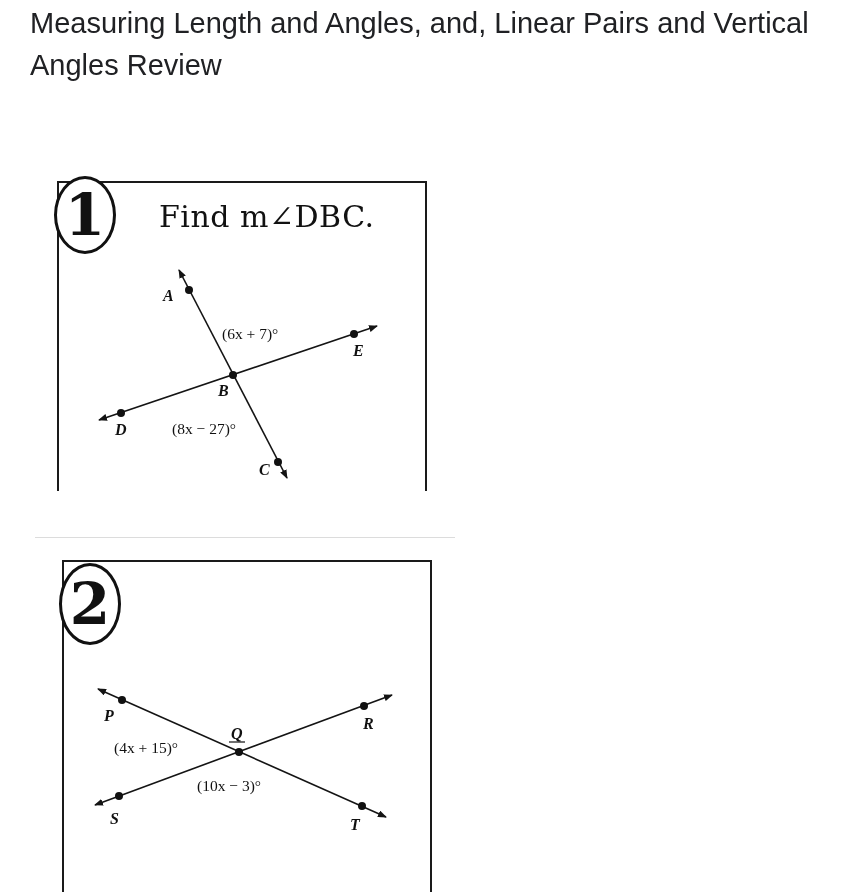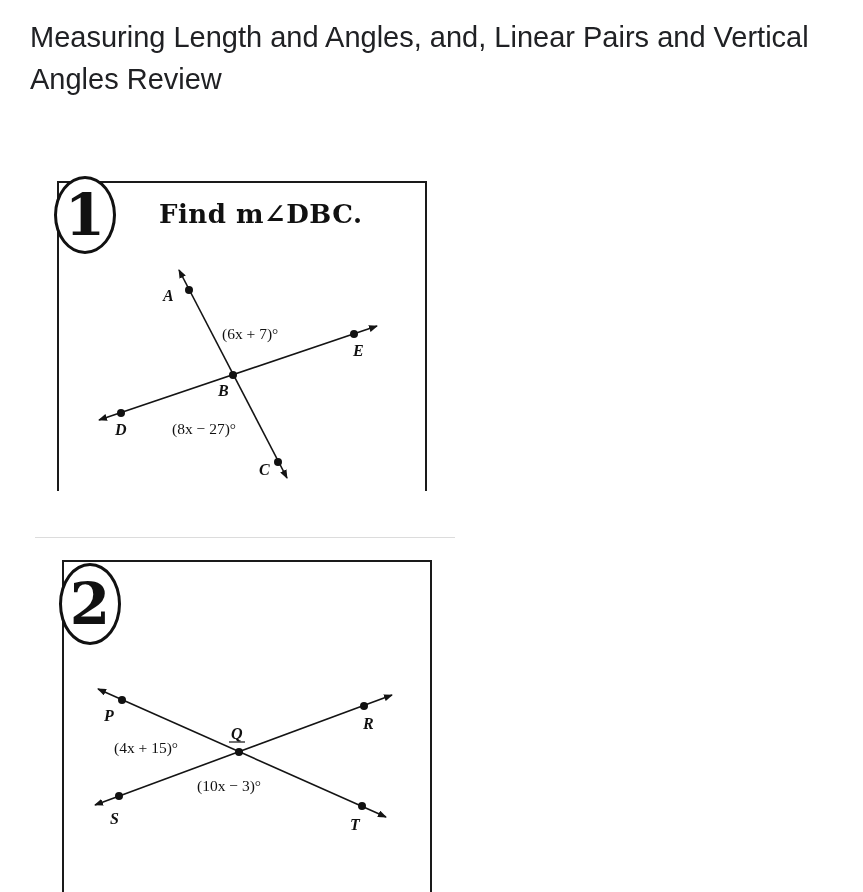--- a/index.html
+++ b/index.html
@@ -1,21 +1,21 @@
 <!DOCTYPE html>
 <html><head>
 <meta charset="utf-8">
 <style>
   html,body { margin:0; padding:0; background:#fff; }
   .page {
     position:relative; width:863px; height:892px; background:#ffffff;
     overflow:hidden; font-family:"Liberation Sans", sans-serif;
   }
   .page-title {
-    position:absolute; left:30px; top:16px; width:792px; margin:0;
+    position:absolute; left:30px; top:2px; width:792px; margin:0;
     font-size:29px; line-height:42px; font-weight:400; color:#202124;
     font-family:"Liberation Sans", sans-serif;
   }
   .divider {
     position:absolute; left:35px; top:537px; width:420px; height:1px;
     background:#dcdcdc;
   }
   .card {
     position:absolute; background:#fff;
     border:2px solid #1a1a1a; border-bottom:none;
@@ -24,22 +24,22 @@
   .card2 { left:62px; top:560px; width:366px; height:332px; }
   .badge {
     position:absolute; display:flex; align-items:center; justify-content:center;
     background:#fff; border:3px solid #111; border-radius:50%;
     font-family:"DejaVu Serif", serif; font-weight:700; color:#111;
     font-size:58px; line-height:1;
   }
   .badge1 { left:-5px; top:-7px; width:56px; height:72px; }
   .badge2 { left:-5px; top:1px;  width:56px; height:76px; }
   .prompt {
-    position:absolute; font-family:"DejaVu Serif", serif; font-weight:700;
-    color:#111; font-size:26px; white-space:nowrap; letter-spacing:0.5px;
+    position:absolute; font-family:"DejaVu Serif", serif; font-weight:400;
+    color:#111; font-size:30px; white-space:nowrap; letter-spacing:0.5px;
   }
   .prompt1 { left:100px; top:16px; }
   .prompt2 { left:100px; top:30px; }
   svg.diagram { position:absolute; left:0; overflow:visible; }
   .diagram1 { top:72px; }
   .diagram2 { top:98px; }
   .ray { stroke:#141414; stroke-width:1.6; }
   .dot { fill:#111; }
   .pt-label {
     font-family:"Liberation Serif", serif; font-size:16px;

